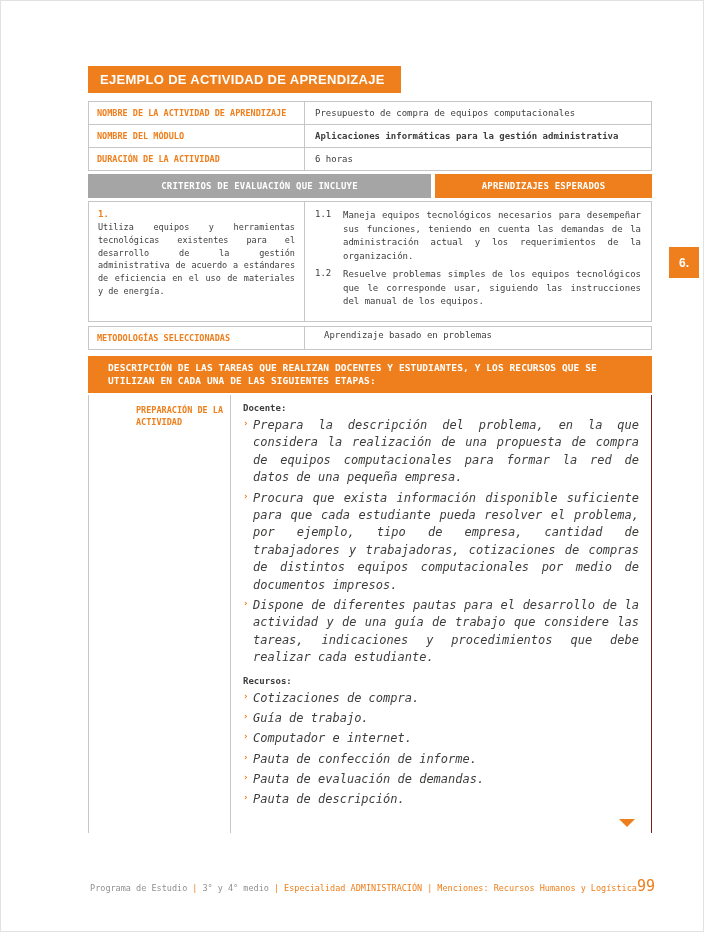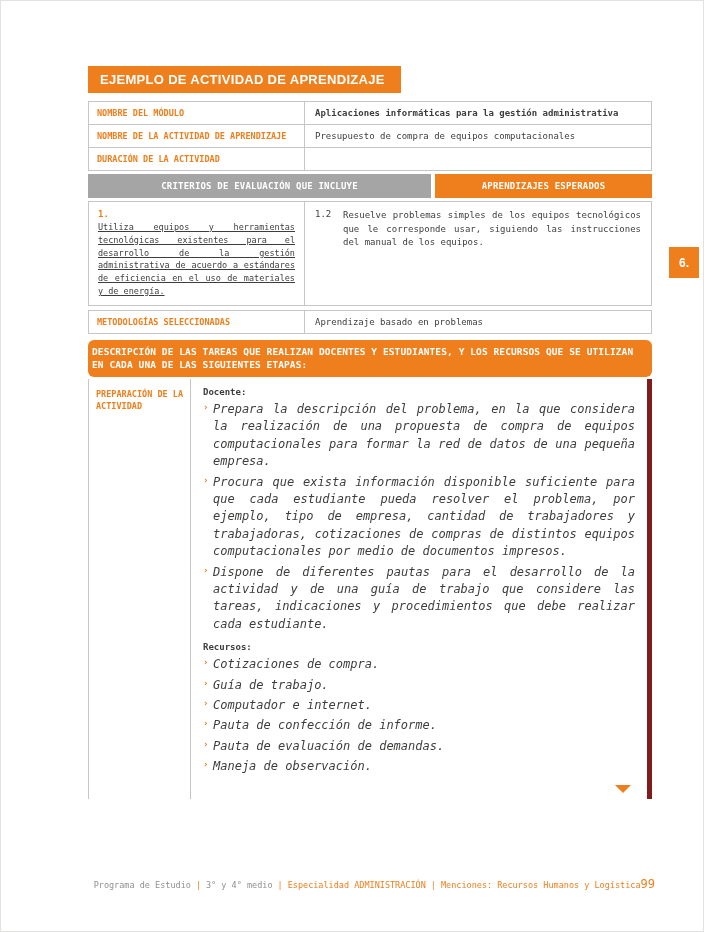--- a/index.html
+++ b/index.html
@@ -34,37 +34,37 @@
     height:24px;display:flex;align-items:center;justify-content:center;
     color:#fff;font-weight:bold;font-size:9px;letter-spacing:.2px;
   }
   .split-header .left{width:217px;background:#ef7f1c;}
   .split-header .right{flex:1;background:#a5a5a5;}
 
   
   .split-body{display:flex;border:1px solid #c6c6c6;min-height:96px;}
   .ae-cell{width:216px;box-sizing:border-box;border-right:1px solid #c6c6c6;padding:7px 9px;}
   .ae-number{color:#ef7f1c;font-weight:bold;font-size:9px;margin-bottom:2px;}
-  .ae-text{font-size:8.5px;line-height:1.5;text-align:justify;text-decoration:underline;}
+  .ae-text{font-size:8.5px;line-height:1.5;text-align:justify;}
   .ce-cell{flex:1;padding:7px 10px;}
   .ce-item{display:flex;margin-bottom:5px;}
   .ce-number{width:28px;flex:none;font-size:9px;}
   .ce-text{flex:1;font-size:9px;line-height:1.5;text-align:justify;}
 
   
-  .method-row{display:flex;align-items:center;border:1px solid #c6c6c6;min-height:22px;margin-top:4px;}
+  .method-row{display:flex;align-items:flex-start;border:1px solid #c6c6c6;min-height:22px;margin-top:4px;gap:9px;}
 
   
   .banner{
     margin-top:6px;background:#ef7f1c;color:#fff;font-weight:bold;font-size:9.5px;
-    line-height:1.45;padding:5px 4px;letter-spacing:.1px;border-radius:6px;
-  }
-
-  
-  .prep{display:flex;border-left:1px solid #c6c6c6;border-right:5px solid #7f1d1d;margin-top:2px;min-height:258px;}
+    line-height:1.45;padding:5px 20px;letter-spacing:.1px;
+  }
+
+  
+  .prep{display:flex;border-left:1px solid #c6c6c6;border-right:1px solid #7f1d1d;margin-top:2px;min-height:258px;padding-left:40px;}
   .stage-cell{
     width:102px;flex:none;box-sizing:border-box;border-right:1px solid #c6c6c6;
     padding:9px 7px;color:#ef7f1c;font-weight:bold;font-size:8.5px;line-height:1.45;
   }
   .prep-content{flex:1;padding:8px 12px 6px 12px;}
   .group-heading{font-weight:bold;font-size:9px;margin:0 0 4px 0;}
   .group-heading.resources{margin-top:9px;}
   .bullet-item{display:flex;margin-bottom:3px;}
   .bullet-marker{color:#ef7f1c;font-weight:bold;width:10px;flex:none;font-size:9px;line-height:1.45;}
   .bullet-text{flex:1;font-size:12px;line-height:1.45;text-align:justify;font-style:italic;}
@@ -82,56 +82,61 @@
   }
 
   
   .footer{
     position:absolute;left:88px;top:877px;width:567px;display:flex;
     justify-content:flex-end;align-items:baseline;font-size:8.5px;white-space:nowrap;
   }
   .footer .gray{color:#909090;}
   .footer .orange{color:#ef7f1c;}
   .footer .sep{color:#ef7f1c;margin:0 5px;}
-  .page-number{color:#ef7f1c;font-size:12px;}
+  .page-number{color:#ef7f1c;font-size:15px;}
 </style>
 </head>
 <body>
 
 <div class="page">
   <div class="content">
 
     <div class="title-box">EJEMPLO DE ACTIVIDAD DE APRENDIZAJE</div>
 
     <div class="info-table">
       <div class="info-row">
+        <div class="info-label">NOMBRE DE LA ACTIVIDAD DE APRENDIZAJE</div>
+        <div class="info-value">Presupuesto de compra de equipos computacionales</div>
+      </div>
+      <div class="info-row">
         <div class="info-label">NOMBRE DEL MÓDULO</div>
         <div class="info-value bold">Aplicaciones informáticas para la gestión administrativa</div>
       </div>
       <div class="info-row">
-        <div class="info-label">NOMBRE DE LA ACTIVIDAD DE APRENDIZAJE</div>
-        <div class="info-value">Presupuesto de compra de equipos computacionales</div>
-      </div>
-      <div class="info-row">
         <div class="info-label">DURACIÓN DE LA ACTIVIDAD</div>
+        <div class="info-value">6 horas</div>
       </div>
     </div>
 
     <div class="split-header">
       <div class="cell right">CRITERIOS DE EVALUACIÓN QUE INCLUYE</div>
       <div class="cell left">APRENDIZAJES ESPERADOS</div>
     </div>
 
     <div class="split-body">
       <div class="ae-cell">
         <div class="ae-number">1.</div>
         <div class="ae-text">Utiliza equipos y herramientas tecnológicas existentes para el desarrollo de la gestión administrativa de acuerdo a estándares de eficiencia en el uso de materiales y de energía.</div>
       </div>
       <div class="ce-cell">
         <div class="ce-item">
+          <div class="ce-number">1.1</div>
+          <div class="ce-text">Maneja equipos tecnológicos necesarios para desempeñar sus funciones, teniendo en cuenta las demandas de la administración actual y los requerimientos de la organización.</div>
+        </div>
+        <div class="ce-item">
           <div class="ce-number">1.2</div>
           <div class="ce-text">Resuelve problemas simples de los equipos tecnológicos que le corresponde usar, siguiendo las instrucciones del manual de los equipos.</div>
         </div>
       </div>
     </div>
 
     <div class="method-row">
       <div class="info-label">METODOLOGÍAS SELECCIONADAS</div>
       <div class="info-value">Aprendizaje basado en problemas</div>
     </div>
@@ -174,21 +179,21 @@
         <div class="bullet-item short">
           <span class="bullet-marker">›</span>
           <span class="bullet-text">Pauta de confección de informe.</span>
         </div>
         <div class="bullet-item short">
           <span class="bullet-marker">›</span>
           <span class="bullet-text">Pauta de evaluación de demandas.</span>
         </div>
         <div class="bullet-item short">
           <span class="bullet-marker">›</span>
-          <span class="bullet-text">Maneja de observación.</span>
+          <span class="bullet-text">Pauta de descripción.</span>
         </div>
 
         <div class="cont-arrow"></div>
       </div>
     </div>
 
   </div>
 
   <div class="side-tab">6.</div>
 

